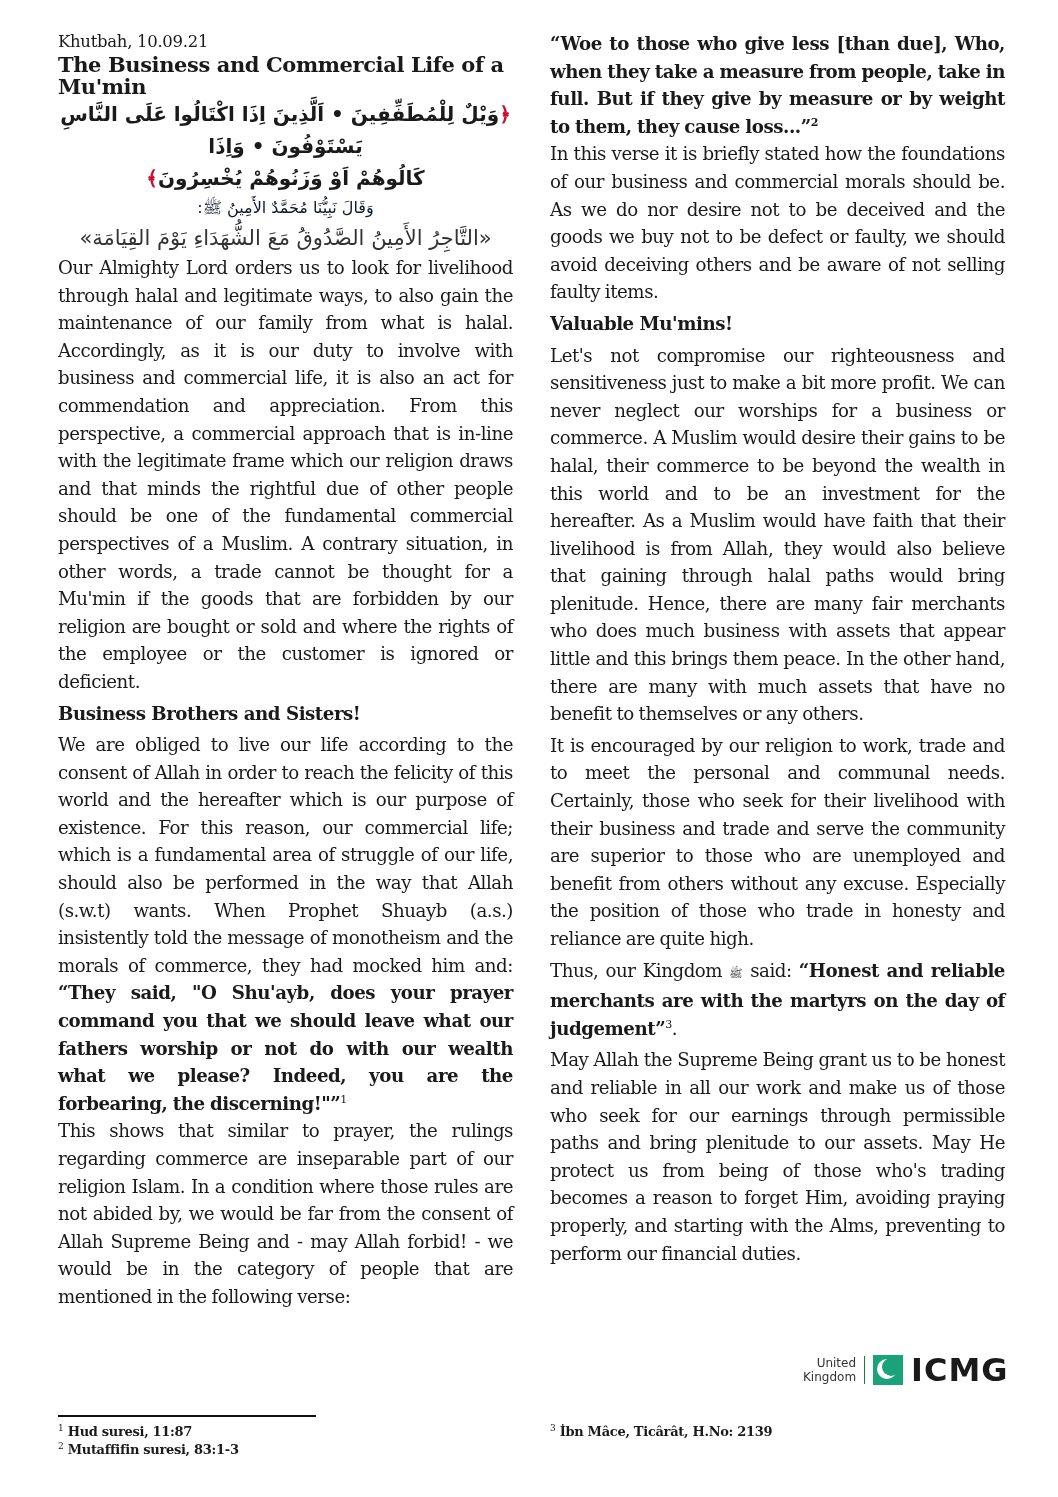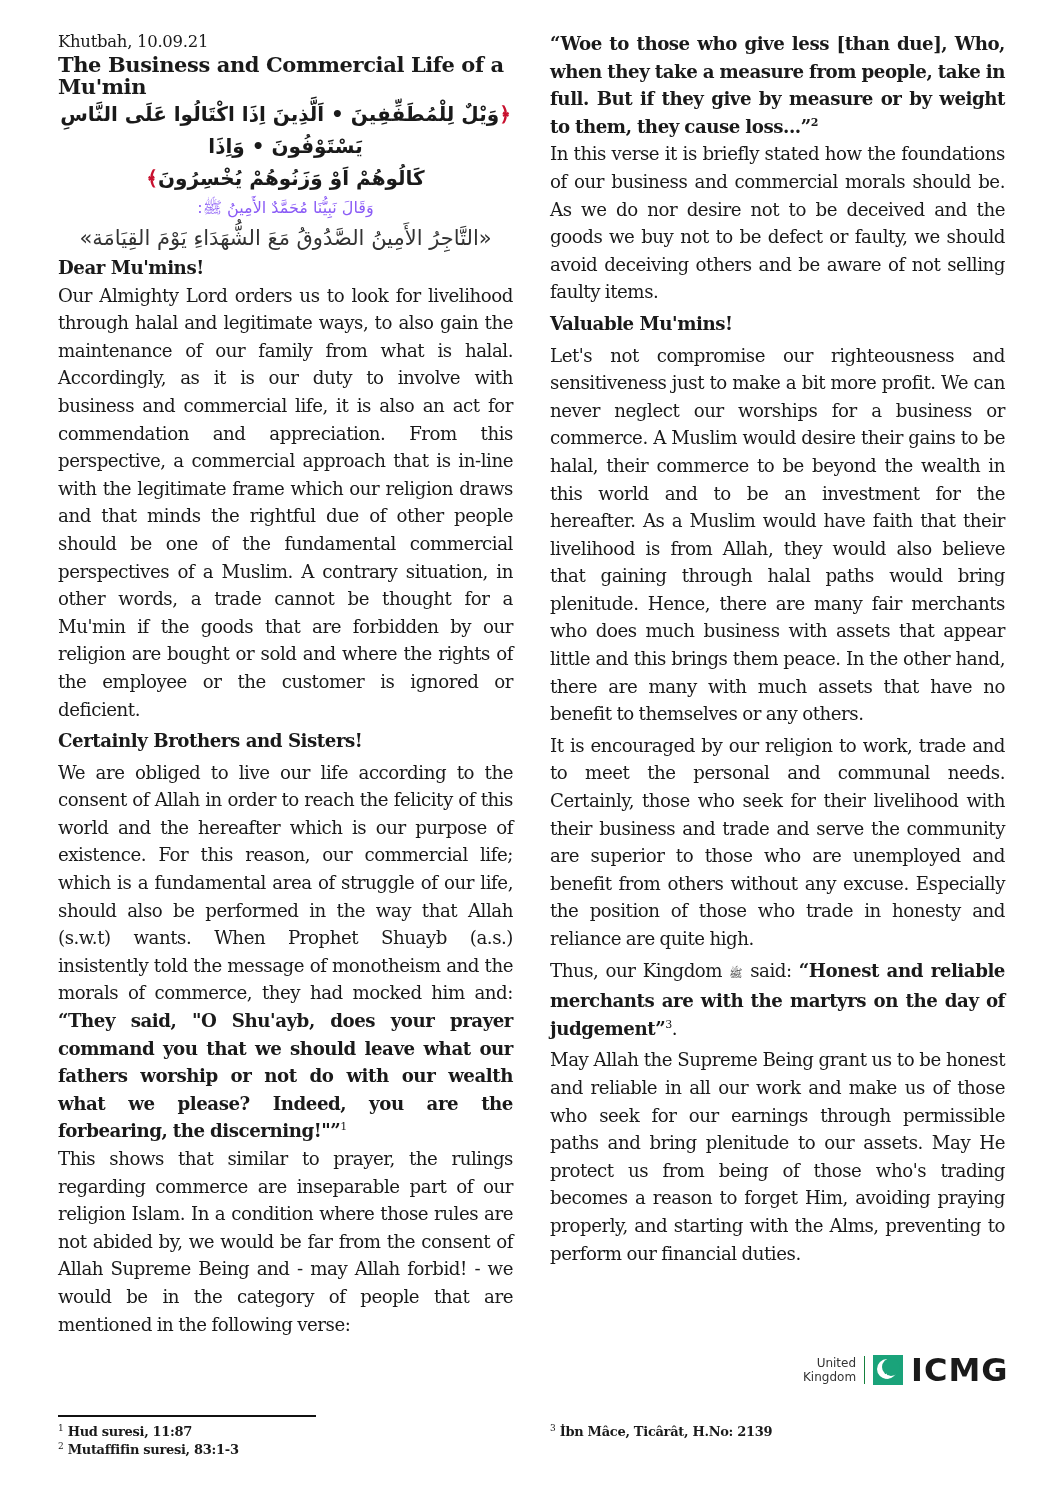--- a/index.html
+++ b/index.html
@@ -9,21 +9,21 @@
   .col-right { left: 550px; }
   .p { font-size: 18.2px; line-height: 27.6px; text-align: justify; margin: 0; letter-spacing: -0.45px; word-spacing: -0.5px; }
   .h { font-size: 18.2px; line-height: 27.6px; font-weight: bold; margin: 0; letter-spacing: -0.45px; }
   .gap { margin-top: 4px; }
   .b { font-weight: bold; }
   .doc-date { font-size: 16.5px; line-height: 24px; margin: 0; letter-spacing: -0.3px; }
   .doc-title { font-size: 21px; line-height: 22px; font-weight: bold; margin: 0; letter-spacing: -0.4px; }
   .arabic { direction: rtl; text-align: center; font-family: "DejaVu Sans", sans-serif; margin: 0; }
   .ar-verse { font-size: 20px; line-height: 32px; font-weight: bold; }
   .ar-bracket { color: #c8102e; }
-  .ar-sub { font-size: 16px; line-height: 28px; color: #8b5cf6; }
+  .ar-sub { font-size: 16px; line-height: 28px; color: #0f172a; }
   .ar-hadith { font-size: 21px; line-height: 32px; color: #333; }
   .footnote-rule { position: absolute; left: 58px; top: 1415px; width: 258px; height: 0; border-top: 2px solid #111; }
   .footnotes-left { position: absolute; left: 58px; top: 1423px; }
   .footnotes-right { position: absolute; left: 550px; top: 1423px; }
   .fn { font-size: 13px; line-height: 18px; font-weight: bold; margin: 0; letter-spacing: -0.3px; }
   .fn sup { font-size: 9px; font-weight: normal; }
   sup { font-size: 11px; line-height: 0; }
   .logo { position: absolute; left: 803px; top: 1350px; height: 40px; display: flex; align-items: center; }
   .logo-country { font-family: "DejaVu Sans", sans-serif; font-size: 12px; line-height: 14px; text-align: right; color: #333; padding-right: 8px; border-right: 1px solid #15803d; margin-right: 8px; }
   .logo-mark { width: 30px; height: 30px; background: #1aa37a; margin-right: 8px; position: relative; }
@@ -42,24 +42,23 @@
 
   <p class="arabic ar-verse">
     <span class="ar-bracket">﴿</span><span>وَيْلٌ لِلْمُطَفِّفِينَ • اَلَّذِينَ اِذَا اكْتَالُوا عَلَى النَّاسِ يَسْتَوْفُونَ • وَاِذَا</span>
   </p>
   <p class="arabic ar-verse">
     <span>كَالُوهُمْ اَوْ وَزَنُوهُمْ يُخْسِرُونَ</span><span class="ar-bracket">﴾</span>
   </p>
   <p class="arabic ar-sub">وَقَالَ نَبِيُّنَا مُحَمَّدٌ الأَمِينُ ﷺ:</p>
   <p class="arabic ar-hadith">«التَّاجِرُ الأَمِينُ الصَّدُوقُ مَعَ الشُّهَدَاءِ يَوْمَ القِيَامَة»</p>
 
-  <p class="h">Dear Mu'mins!</p>
   <p class="p">Our Almighty Lord orders us to look for livelihood through halal and legitimate ways, to also gain the maintenance of our family from what is halal. Accordingly, as it is our duty to involve with business and commercial life, it is also an act for commendation and appreciation. From this perspective, a commercial approach that is in-line with the legitimate frame which our religion draws and that minds the rightful due of other people should be one of the fundamental commercial perspectives of a Muslim. A contrary situation, in other words, a trade cannot be thought for a Mu'min if the goods that are forbidden by our religion are bought or sold and where the rights of the employee or the customer is ignored or deficient.</p>
 
-  <p class="h gap">Certainly Brothers and Sisters!</p>
+  <p class="h gap">Business Brothers and Sisters!</p>
   <p class="p gap"><span>We are obliged to live our life according to the consent of Allah in order to reach the felicity of this world and the hereafter which is our purpose of existence. For this reason, our commercial life; which is a fundamental area of struggle of our life, should also be performed in the way that Allah (s.w.t) wants. When Prophet Shuayb (a.s.) insistently told the message of monotheism and the morals of commerce, they had mocked him and: </span><span class="b">“They said, "O Shu'ayb, does your prayer command you that we should leave what our fathers worship or not do with our wealth what we please? Indeed, you are the forbearing, the discerning!"”</span><sup>1</sup></p>
   <p class="p">This shows that similar to prayer, the rulings regarding commerce are inseparable part of our religion Islam. In a condition where those rules are not abided by, we would be far from the consent of Allah Supreme Being and - may Allah forbid! - we would be in the category of people that are mentioned in the following verse:</p>
 </div>
 
 <div class="col col-right">
   <p class="p b"><span>“Woe to those who give less [than due], Who, when they take a measure from people, take in full. But if they give by measure or by weight to them, they cause loss...”</span><sup>2</sup></p>
   <p class="p">In this verse it is briefly stated how the foundations of our business and commercial morals should be. As we do nor desire not to be deceived and the goods we buy not to be defect or faulty, we should avoid deceiving others and be aware of not selling faulty items.</p>
 
   <p class="h gap">Valuable Mu'mins!</p>
   <p class="p gap">Let's not compromise our righteousness and sensitiveness just to make a bit more profit. We can never neglect our worships for a business or commerce. A Muslim would desire their gains to be halal, their commerce to be beyond the wealth in this world and to be an investment for the hereafter. As a Muslim would have faith that their livelihood is from Allah, they would also believe that gaining through halal paths would bring plenitude. Hence, there are many fair merchants who does much business with assets that appear little and this brings them peace. In the other hand, there are many with much assets that have no benefit to themselves or any others.</p>

